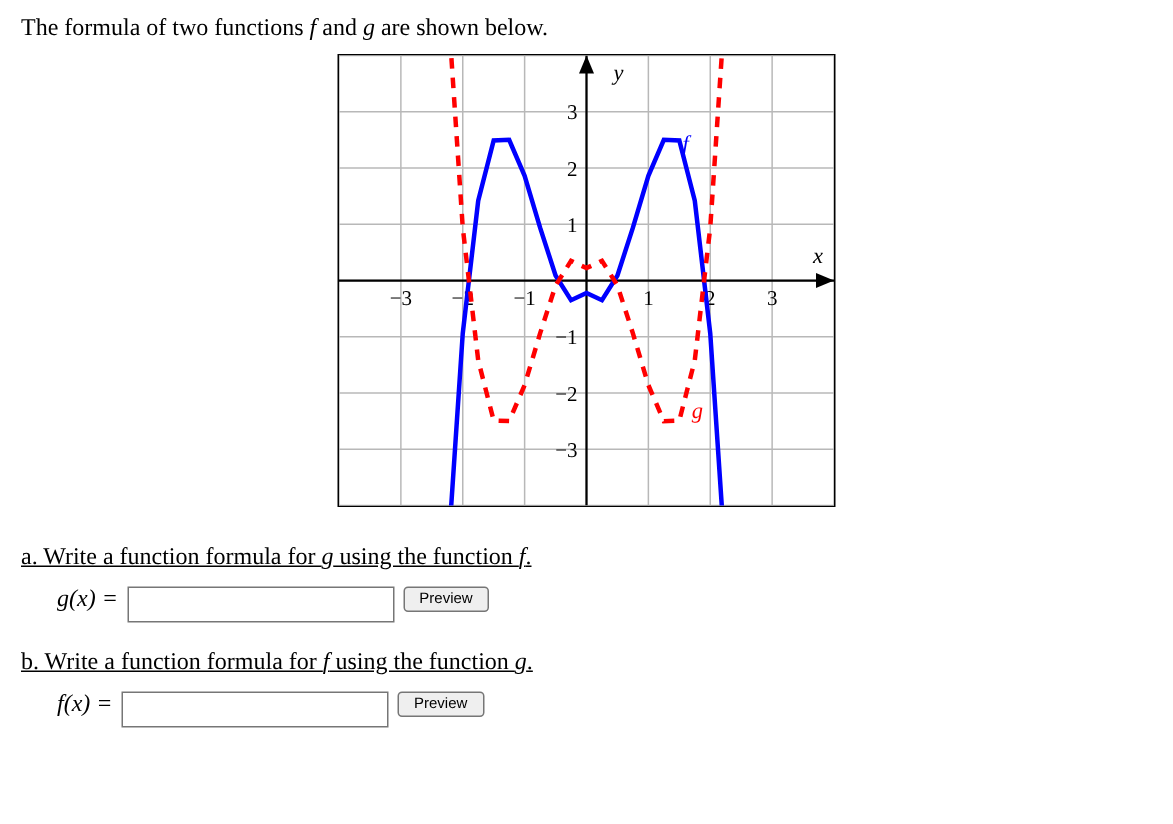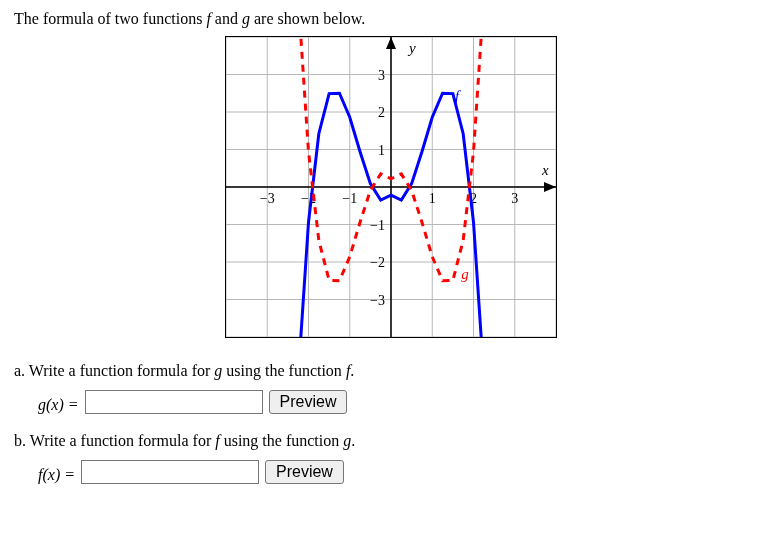--- a/index.html
+++ b/index.html
@@ -6,39 +6,39 @@
     font-family: "Times New Roman", serif;
     font-size: 16px;
     margin: 0;
     padding: 10px 14px;
     color: #000;
   }
   .prompt-text { margin-bottom: 8px; }
   .italic { font-style: italic; }
   .graph-wrap { text-align: center; margin: 4px 0 20px 0; }
   svg.graph { border: 1px solid #000; }
-  .question { margin: 12px 0 8px 0; }
+  .question { margin: 12px 0 8px 0; text-decoration: underline; }
   .answer-row {
     margin: 10px 0 18px 24px;
     display: flex;
-    align-items: flex-end;
+    align-items: flex-start;
     gap: 6px;
   }
   .lhs { font-style: italic; }
   input.answer {
     width: 170px;
     height: 20px;
     border: 1px solid #767676;
     padding: 1px 3px;
     font-family: Arial, sans-serif;
     font-size: 13px;
   }
   button.preview {
     font-family: Arial, sans-serif;
-    font-size: 16px;
+    font-size: 10px;
     padding: 2px 10px;
     border: 1px solid #767676;
     border-radius: 3px;
     background: #efefef;
     cursor: pointer;
   }
 </style>
 </head>
 <body>
 

